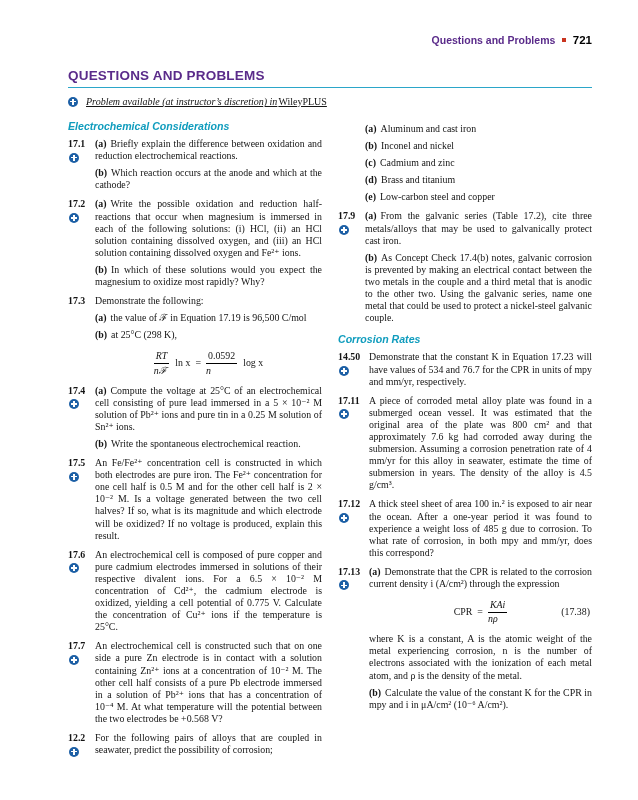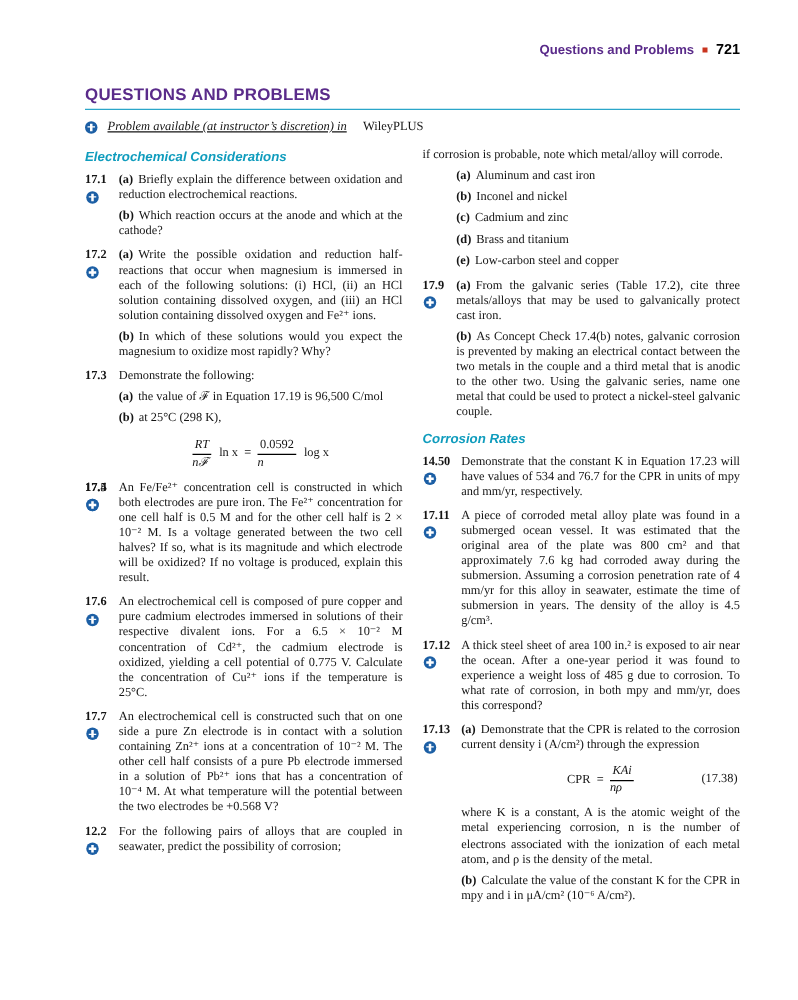--- a/index.html
+++ b/index.html
@@ -26,21 +26,21 @@
   .running .sq{width:3.5px;height:3.5px;background:var(--c-dot_red);margin:0 7px;display:inline-block;}
   .running .pn{color:#000;font-size:11.5px;}
   
   .qp-title{margin-top:22px;color:var(--c-purple);
     font-family:"Liberation Sans","DejaVu Sans",sans-serif;
     font-weight:bold;font-size:13.5px;letter-spacing:.2px;}
   .rule{border:0;border-top:1.6px solid var(--c-teal_rule);margin-top:4px;}
   
   .legend{margin-top:8px;font-size:10px;display:flex;align-items:center;}
   .legend em{font-style:italic;text-decoration:underline;}
-  .legend .brand{font-style:normal;margin-left:13px;}
+  .legend .brand{font-style:normal;margin-left:1px;text-decoration:underline;}
   
   .plus{width:10px;height:10px;border-radius:50%;background:var(--c-plus_blue);
     display:inline-block;position:relative;flex:0 0 auto;}
   .plus::before{content:"";position:absolute;left:2px;right:2px;top:4.2px;height:1.5px;background:#fff;}
   .plus::after{content:"";position:absolute;top:2px;bottom:2px;left:4.2px;width:1.5px;background:#fff;}
   .legend .plus{margin-right:8px;}
   
   .cols{display:flex;gap:16px;margin-top:11px;}
   .col{width:254px;font-size:9.9px;line-height:12.1px;}
   .subhead{color:var(--c-teal_heading);
@@ -123,20 +123,22 @@
             <span class="top">0.0592</span>
             <span class="bot var">n</span>
           </span>
           <span class="fn">log x</span>
         </div>
       </div>
 
       <div class="prob">
         <span class="pnum">17.4</span>
         <span class="plus"></span>
+        <p class="pt"><b class="pl">(a)</b><span>Compute the voltage at 25°C of an electrochemical cell consisting of pure lead immersed in a 5 × 10⁻² M solution of Pb²⁺ ions and pure tin in a 0.25 M solution of Sn²⁺ ions.</span></p>
+        <p class="pt sub"><b class="pl">(b)</b><span>Write the spontaneous electrochemical reaction.</span></p>
       </div>
 
       <div class="prob">
         <span class="pnum">17.5</span>
         <span class="plus"></span>
         <p class="pt"><span>An Fe/Fe²⁺ concentration cell is constructed in which both electrodes are pure iron. The Fe²⁺ concentration for one cell half is 0.5 M and for the other cell half is 2 × 10⁻² M. Is a voltage generated between the two cell halves? If so, what is its magnitude and which electrode will be oxidized? If no voltage is produced, explain this result.</span></p>
       </div>
 
       <div class="prob">
         <span class="pnum">17.6</span>
@@ -153,21 +155,20 @@
       <div class="prob">
         <span class="pnum">12.2</span>
         <span class="plus"></span>
         <p class="pt"><span>For the following pairs of alloys that are coupled in seawater, predict the possibility of corrosion;</span></p>
       </div>
 
     </div>
 
     <div class="col">
 
-      <p class="pt"><span>if corrosion is probable, note which metal/alloy will corrode.</span></p>
 
       <div class="li"><b class="pl">(a)</b><span>Aluminum and cast iron</span></div>
       <div class="li"><b class="pl">(b)</b><span>Inconel and nickel</span></div>
       <div class="li"><b class="pl">(c)</b><span>Cadmium and zinc</span></div>
       <div class="li"><b class="pl">(d)</b><span>Brass and titanium</span></div>
       <div class="li"><b class="pl">(e)</b><span>Low-carbon steel and copper</span></div>
 
       <div class="prob" style="margin-top:7px;">
         <span class="pnum">17.9</span>
         <span class="plus"></span>

